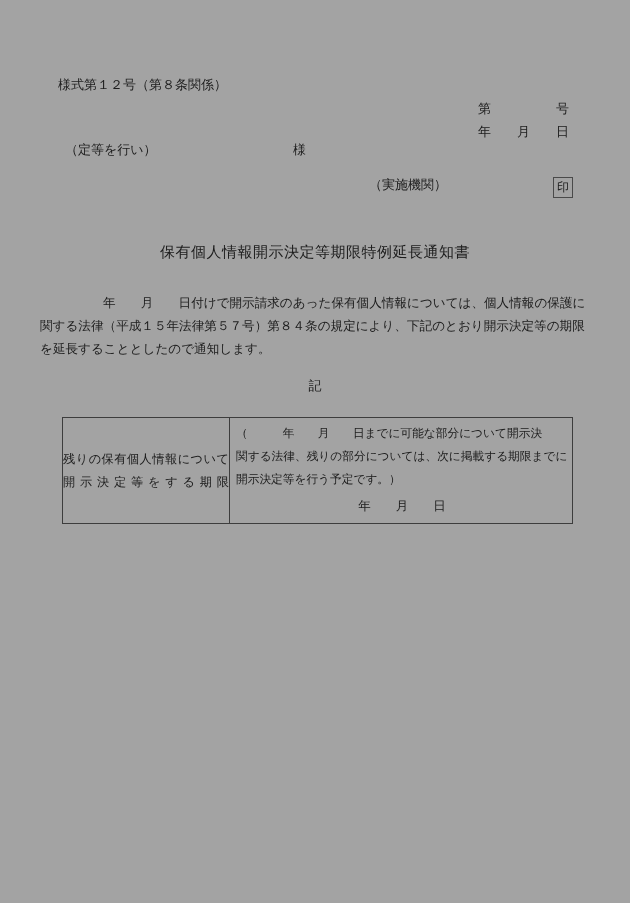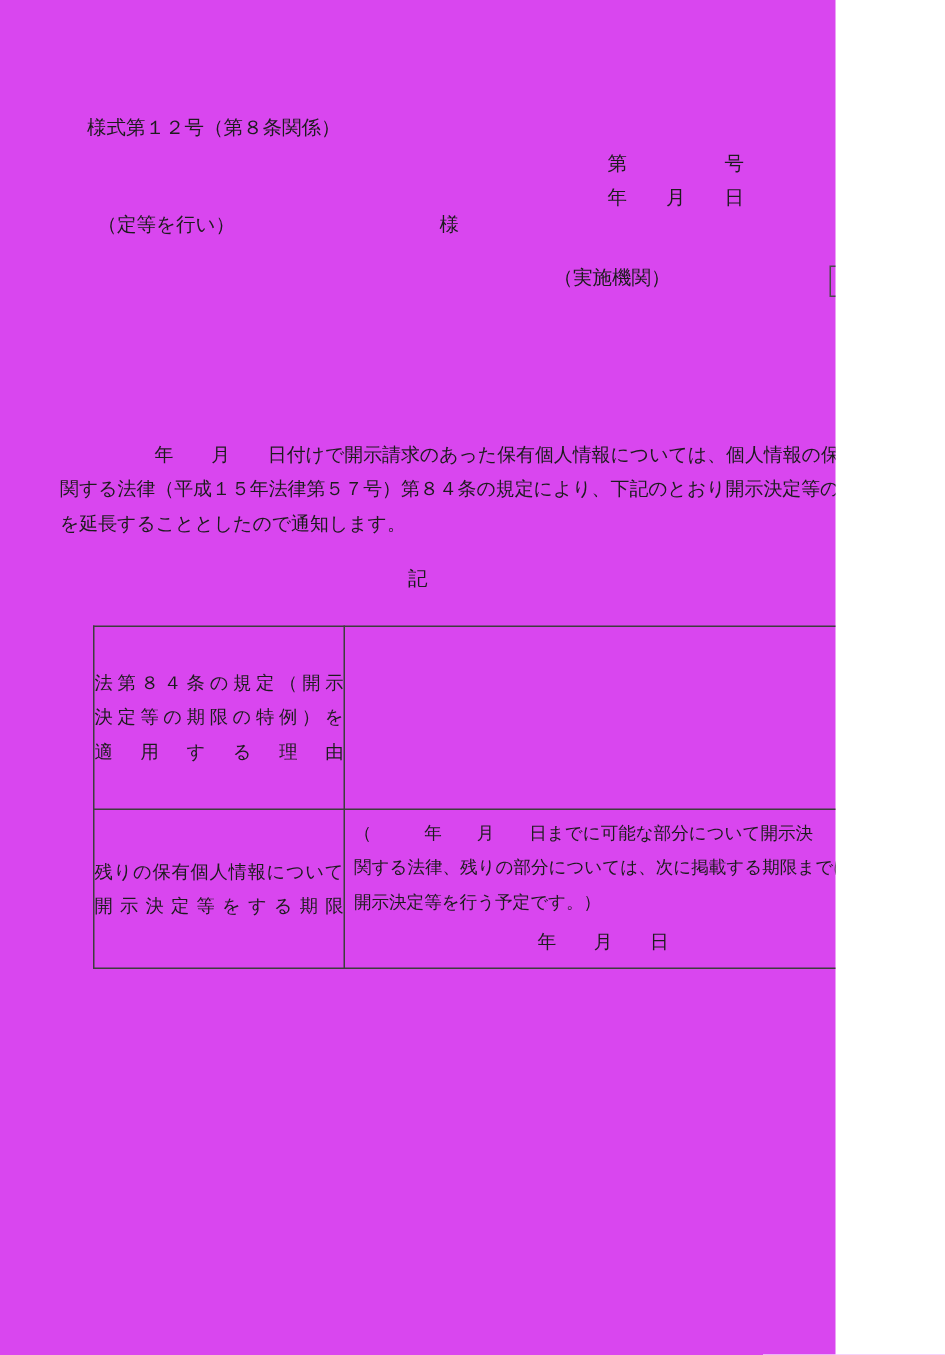--- a/index.html
+++ b/index.html
@@ -1,17 +1,17 @@
 <!DOCTYPE html>
 <html><head>
 <meta charset="utf-8">
 <style>
   html,body { margin:0; padding:0; background:#ffffff; }
   .page {
-    position:relative; width:557px; height:903px; background:#d946ef;
+    position:relative; width:630px; height:903px; background:#a3a3a3;
     font-family:"Liberation Serif","DejaVu Serif",serif; color:#1c1c1c;
     overflow:hidden;
   }
   .form-number { position:absolute; left:58px; top:76px; font-size:13px; }
   .doc-number  { position:absolute; right:61px; top:100px; font-size:13px; text-align:right; }
   .date-line   { position:absolute; right:61px; top:123px; font-size:13px; text-align:right; }
   .recipient-label     { position:absolute; left:65px;  top:141px; font-size:13px; }
   .recipient-honorific { position:absolute; left:293px; top:141px; font-size:13px; }
   .issuer-label { position:absolute; left:369px; top:176px; font-size:13px; }
   .seal-box {
@@ -63,35 +63,30 @@
 
   <div class="doc-number">第　　　　　号</div>
   <div class="date-line">年　　月　　日</div>
 
   <div class="recipient-label">（定等を行い）</div>
   <div class="recipient-honorific">様</div>
 
   <div class="issuer-label">（実施機関）</div>
   <div class="seal-box">印</div>
 
+  <h1 class="doc-title">保有個人情報開示決定等期限特例延長通知書</h1>
 
   <p class="body-text">　　　　　年　　月　　日付けで開示請求のあった保有個人情報については、個人情報の保護に
 関する法律（平成１５年法律第５７号）第８４条の規定により、下記のとおり開示決定等の期限
 を延長することとしたので通知します。</p>
 
   <div class="record-marker">記</div>
 
   <table class="form-table">
     <tbody>
-    <tr class="row-2">
-      <td class="label-cell">法 第 ８ ４ 条 の 規 定 （ 開 示
-決 定 等 の 期 限 の 特 例 ） を
-適 用 す る 理 由</td>
-      <td class="value-cell"></td>
-    </tr>
     <tr class="row-3">
       <td class="label-cell">残りの保有個人情報について
 開 示 決 定 等 を す る 期 限</td>
       <td class="value-cell deadline-cell">
         <div class="deadline-inner">
           <div class="deadline-note">（　　　年　　月　　日までに可能な部分について開示決
 関する法律、残りの部分については、次に掲載する期限までに
 開示決定等を行う予定です。）</div>
           <div class="deadline-date">年　　月　　日</div>
         </div>

